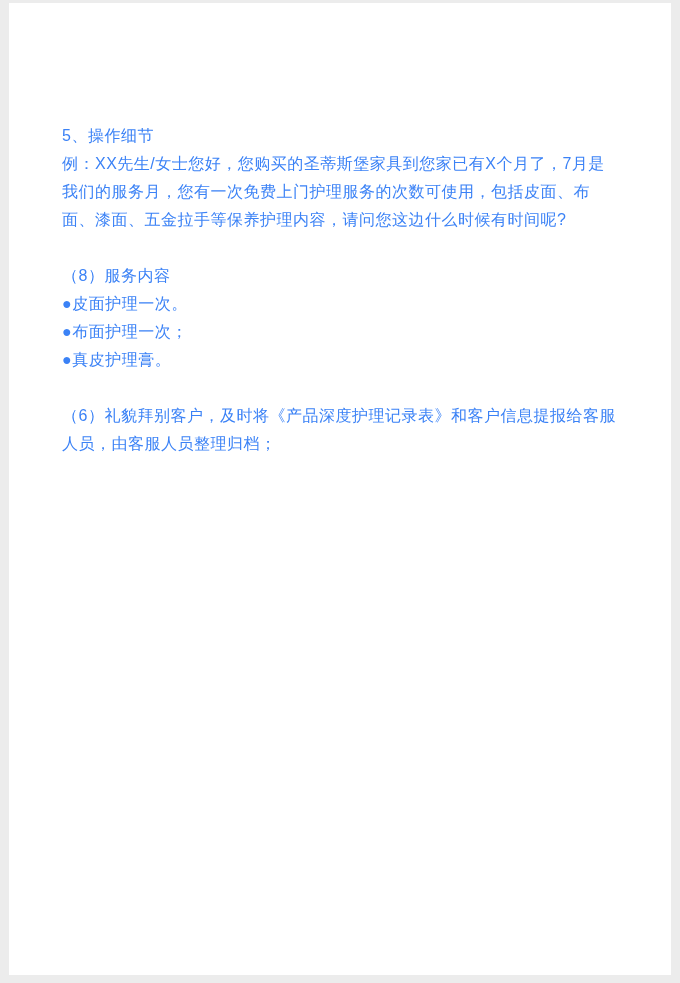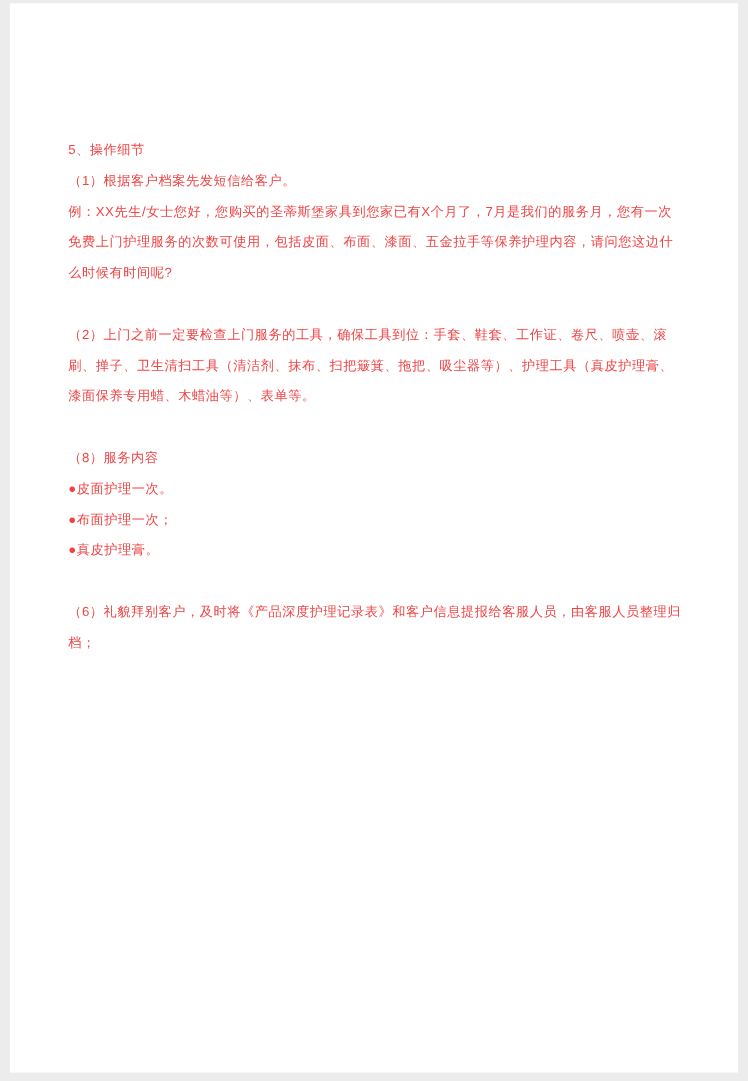--- a/index.html
+++ b/index.html
@@ -19,48 +19,46 @@
     top: 3px;
     left: 9px;
     right: 9px;
     bottom: 8px;
     background: #ffffff;
     box-sizing: border-box;
     padding: 119px 50px 0 53px;
   }
   .para {
     margin: 0;
-    font-size: 12px;
+    font-size: 16px;
     line-height: 28px;
-    color: #ef4444;
+    color: #3b82f6;
     text-align: left;
     letter-spacing: 0.5px;
   }
   .gap {
     margin-bottom: 28px;
   }
   .bullet-line {
     margin: 0;
   }
   .bullet-char {
     display: inline;
   }
 </style>
 </head>
 <body>
 
 <div class="paper">
 
   <p class="para">5、操作细节</p>
 
-  <p class="para">（1）根据客户档案先发短信给客户。</p>
 
   <p class="para gap">例：XX先生/女士您好，您购买的圣蒂斯堡家具到您家已有X个月了，7月是我们的服务月，您有一次免费上门护理服务的次数可使用，包括皮面、布面、漆面、五金拉手等保养护理内容，请问您这边什么时候有时间呢?</p>
 
-  <p class="para gap">（2）上门之前一定要检查上门服务的工具，确保工具到位：手套、鞋套、工作证、卷尺、喷壶、滚刷、掸子、卫生清扫工具（清洁剂、抹布、扫把簸箕、拖把、吸尘器等）、护理工具（真皮护理膏、漆面保养专用蜡、木蜡油等）、表单等。</p>
 
 
   <p class="para">（8）服务内容</p>
 
   <div class="gap">
     <p class="para bullet-line"><span class="bullet-char">●</span><span>皮面护理一次。</span></p>
     <p class="para bullet-line"><span class="bullet-char">●</span><span>布面护理一次；</span></p>
     <p class="para bullet-line"><span class="bullet-char">●</span><span>真皮护理膏。</span></p>
   </div>
 

